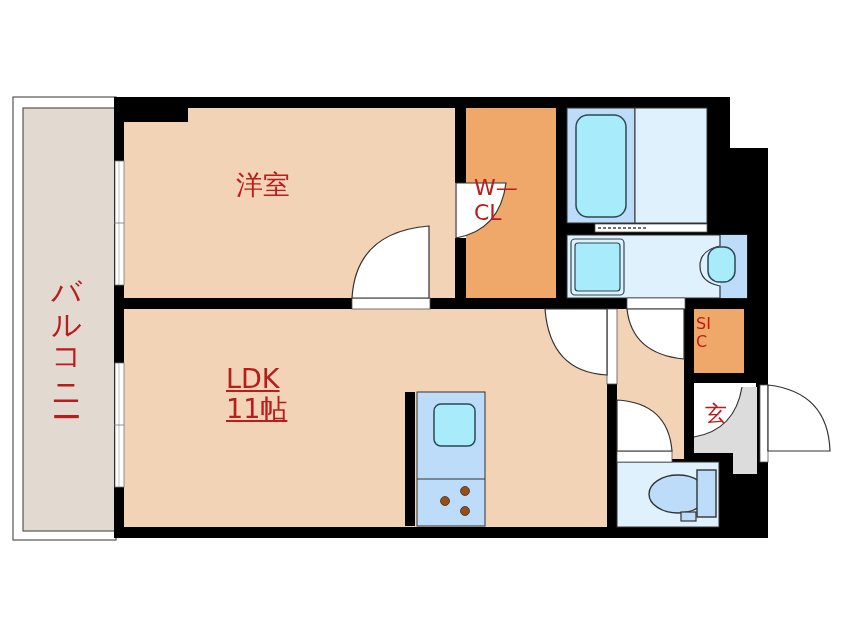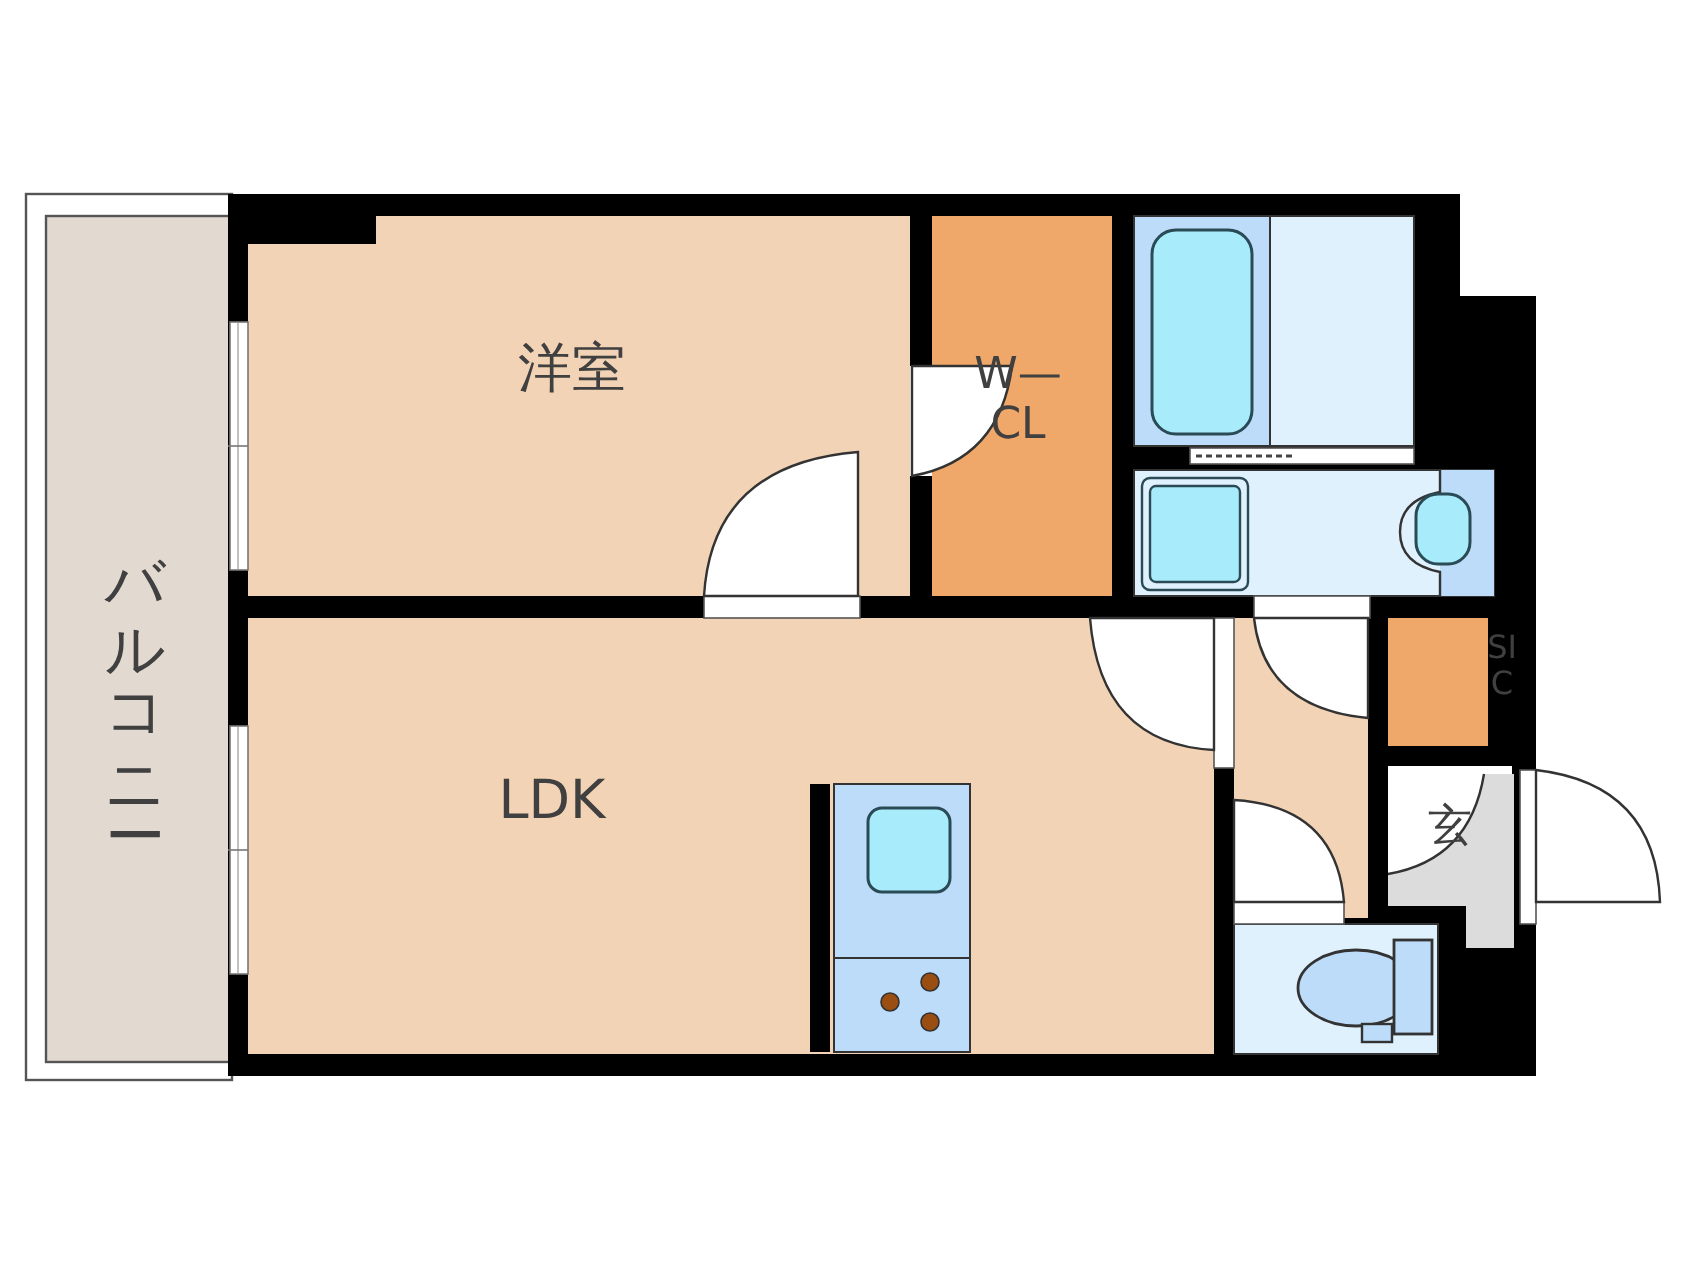--- a/index.html
+++ b/index.html
@@ -1,18 +1,18 @@
 <!DOCTYPE html>
 <html><head>
   <meta charset="utf-8">
   <style>
     html, body { margin: 0; padding: 0; background: #ffffff; }
     body { width: 846px; height: 634px; position: relative; overflow: hidden; font-family: "DejaVu Sans", sans-serif; }
     svg { position: absolute; left: 0; top: 0; }
-    .lbl { position: absolute; color: #404040; text-align: center; font-family: "DejaVu Sans", sans-serif; line-height: 1.12; }
+    .lbl { position: absolute; color: #b91c1c; font-family: "DejaVu Sans", sans-serif; line-height: 1.12; }
     .room-main { font-size: 27px; }
     .room-small { font-size: 19px; }
     .vert { writing-mode: vertical-rl; font-size: 30px; letter-spacing: 2px; }
   </style>
 </head>
 <body>
 
 <svg width="846" height="634" viewBox="0 0 846 634">
 
   <g>
@@ -105,29 +105,30 @@
 
     <rect x="617" y="451" width="55" height="11" fill="#ffffff" stroke="#555" stroke-width="0.8"></rect>
     <path d="M617 400 Q668 403 672 451 H617 Z" fill="#ffffff" stroke="#333" stroke-width="1.2"></path>
   </g>
 </svg>
 
 <div class="lbl room-main" style="left:236px; top:170px; width:100px;">
   <div>洋室</div>
 </div>
 
-<div class="lbl room-main" style="left:226px; top:386px; width:100px;">
+<div class="lbl room-main" style="left:226px; top:364px; width:100px;text-decoration:underline;">
   <div>LDK</div>
+  <div>11帖</div>
 </div>
 
 <div class="lbl room-small" style="left:474px; top:176px; width:70px; font-size:22px;">
   <div>W—</div>
   <div>CL</div>
 </div>
 
-<div class="lbl room-small" style="left:728px; top:315px; width:46px; font-size:16px;">
+<div class="lbl room-small" style="left:696px; top:315px; width:46px; font-size:16px;">
   <div>SI</div>
   <div>C</div>
 </div>
 
 <div class="lbl room-small" style="left:705px; top:402px; width:40px; font-size:22px;">玄</div>
 
 <div class="lbl vert" style="left:50px; top:258px;">バルコニー</div>
 
 </body></html>

